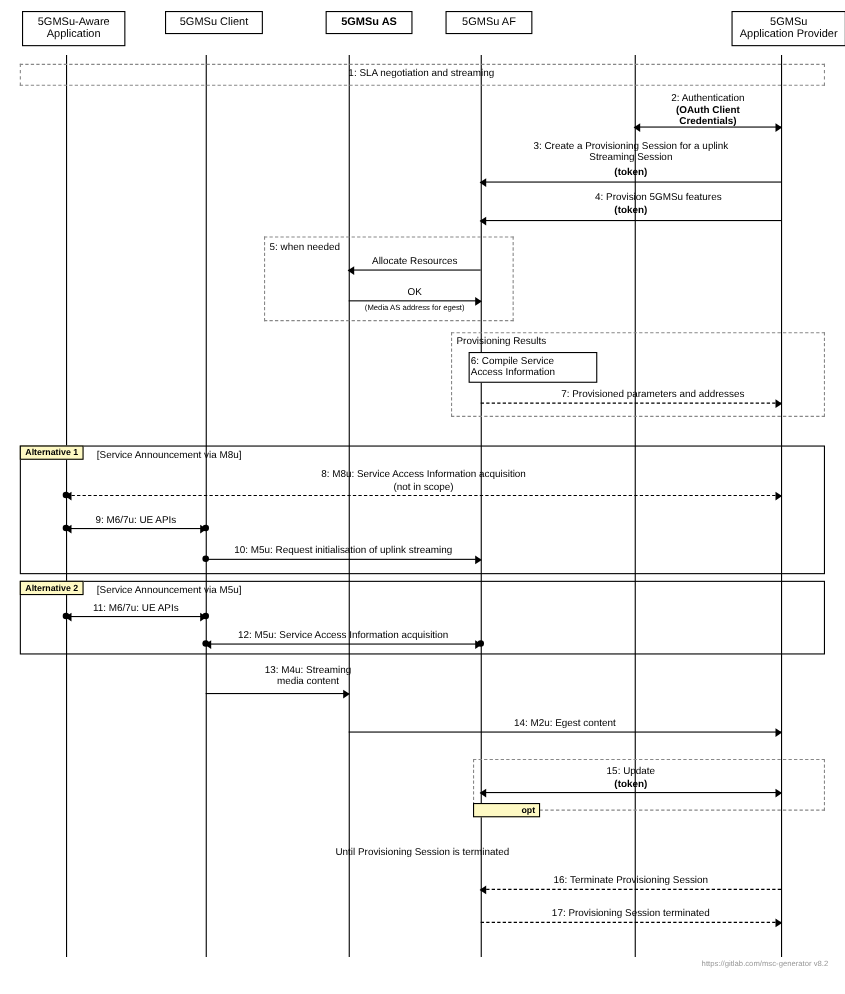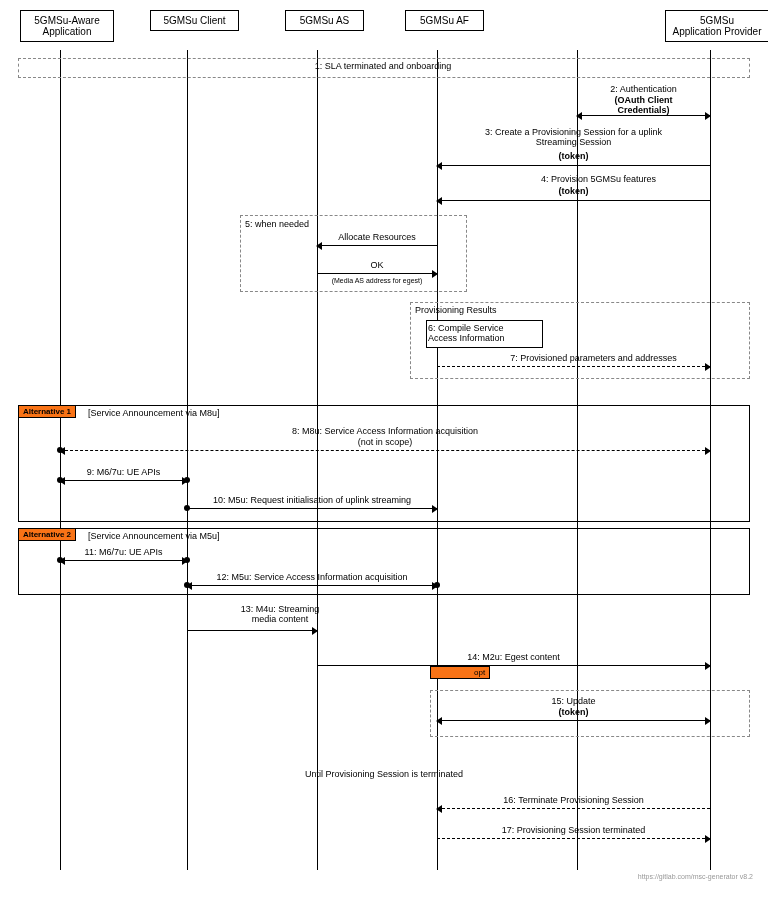--- a/index.html
+++ b/index.html
@@ -92,21 +92,21 @@
     border-left: 6px solid black;
     border-top: 4px solid transparent;
     border-bottom: 4px solid transparent;
   }
   .alt-label {
     position: absolute;
     border: 1px solid black;
     padding: 1px 4px;
     font-size: 8px;
     font-weight: bold;
-    background: #f97316;
+    background: #fef9c3;
   }
   .dot {
     position: absolute;
     width: 6px;
     height: 6px;
     background: black;
     border-radius: 50%;
   }
   .footer {
     position: absolute;
@@ -117,33 +117,33 @@
   }
   .tiny { font-size: 7px; }
 </style>
 </head>
 <body>
 
 <div class="diagram">
 
   <div class="participant" style="left:10px;width:80px;">5GMSu-Aware<br>Application</div>
   <div class="participant" style="left:140px;width:75px;">5GMSu Client</div>
-  <div class="participant" style="left:275px;width:65px;">5GMSu AS</div>
+  <div class="participant" style="left:286px;width:65px;font-weight:bold;">5GMSu AS</div>
   <div class="participant" style="left:395px;width:65px;">5GMSu AF</div>
   <div class="participant" style="left:655px;width:90px;">5GMSu<br>Application Provider</div>
 
   <div class="lifeline" style="left:50px;"></div>
   <div class="lifeline" style="left:177px;"></div>
   <div class="lifeline" style="left:307px;"></div>
   <div class="lifeline" style="left:427px;"></div>
   <div class="lifeline" style="left:567px;"></div>
   <div class="lifeline" style="left:700px;"></div>
 
   <div class="dashed-box" style="top:48px;left:8px;width:730px;height:18px;"></div>
-  <div class="msg-label" style="top:52px;left:8px;width:730px;">1: SLA terminated and onboarding</div>
+  <div class="msg-label" style="top:52px;left:8px;width:730px;">1: SLA negotiation and streaming</div>
 
   <div class="msg-line arrow-both" style="top:105px;left:567px;width:133px;"></div>
   <div class="msg-label" style="top:75px;left:567px;width:133px;font-weight:normal;">2: Authentication</div>
   <div class="msg-label" style="top:86px;left:567px;width:133px;font-weight:bold;">(OAuth Client<br>Credentials)</div>
 
   <div class="msg-line arrow-left" style="top:155px;left:427px;width:273px;"></div>
   <div class="msg-label" style="top:118px;left:427px;width:273px;">3: Create a Provisioning Session for a uplink<br>Streaming Session</div>
   <div class="msg-label" style="top:142px;left:427px;width:273px;font-weight:bold;">(token)</div>
 
   <div class="msg-line arrow-left" style="top:190px;left:427px;width:273px;"></div>
@@ -197,21 +197,21 @@
   <div class="dot" style="top:572px;left:424px;"></div>
   <div class="msg-label" style="top:563px;left:177px;width:250px;">12: M5u: Service Access Information acquisition</div>
 
   <div class="msg-line arrow-right" style="top:620px;left:177px;width:130px;"></div>
   <div class="msg-label" style="top:595px;left:177px;width:130px;padding-left:28px;">13: M4u: Streaming<br>media content</div>
 
   <div class="msg-line arrow-right" style="top:655px;left:307px;width:393px;"></div>
   <div class="msg-label" style="top:643px;left:307px;width:393px;">14: M2u: Egest content</div>
 
   <div class="dashed-box" style="top:680px;left:420px;width:318px;height:45px;"></div>
-  <div class="alt-label" style="top:656px;left:420px;font-weight:normal;padding-left:43px;">opt</div>
+  <div class="alt-label" style="top:720px;left:420px;font-weight:bold;padding-left:43px;">opt</div>
   <div class="msg-line arrow-both" style="top:710px;left:427px;width:273px;"></div>
   <div class="msg-label" style="top:687px;left:427px;width:273px;">15: Update</div>
   <div class="msg-label" style="top:698px;left:427px;width:273px;font-weight:bold;">(token)</div>
 
   <div class="msg-label" style="top:760px;left:100px;width:548px;">Until Provisioning Session is terminated</div>
 
   <div class="msg-line-dashed arrow-left" style="top:798px;left:427px;width:273px;"></div>
   <div class="msg-label" style="top:786px;left:427px;width:273px;">16: Terminate Provisioning Session</div>
 
   <div class="msg-line-dashed arrow-right" style="top:828px;left:427px;width:273px;"></div>

